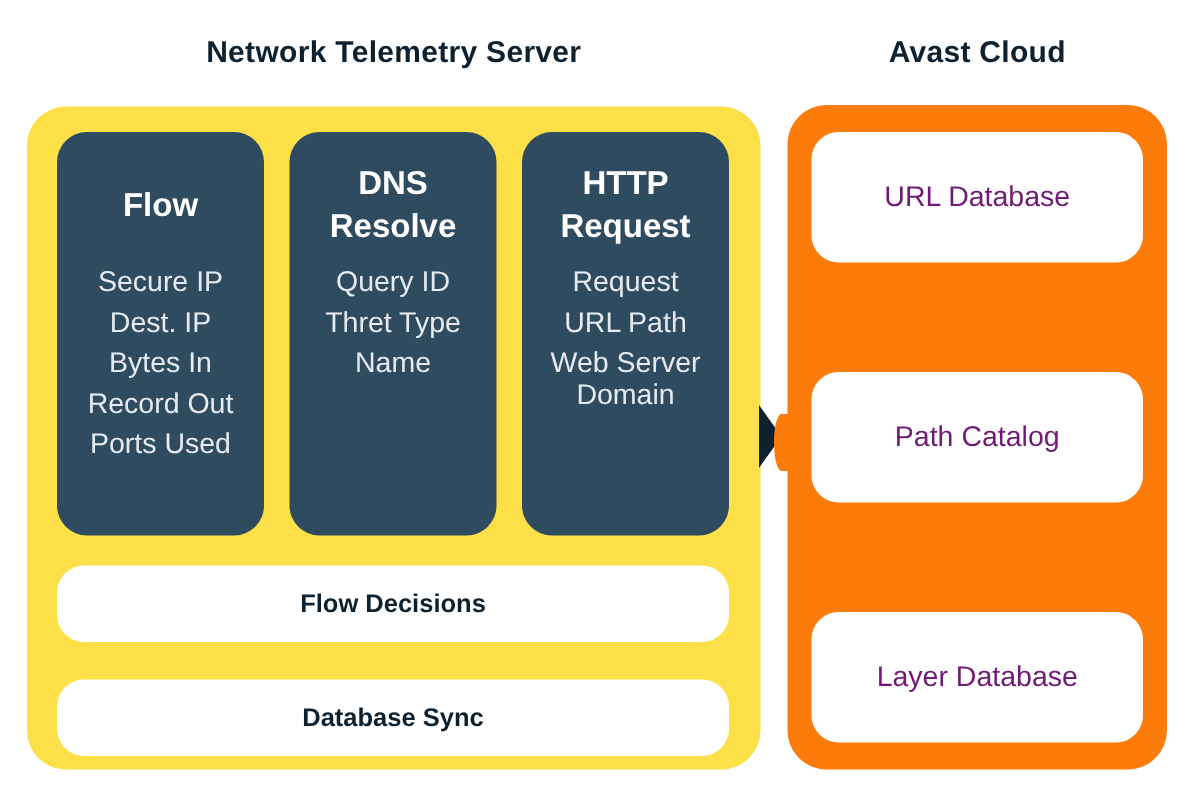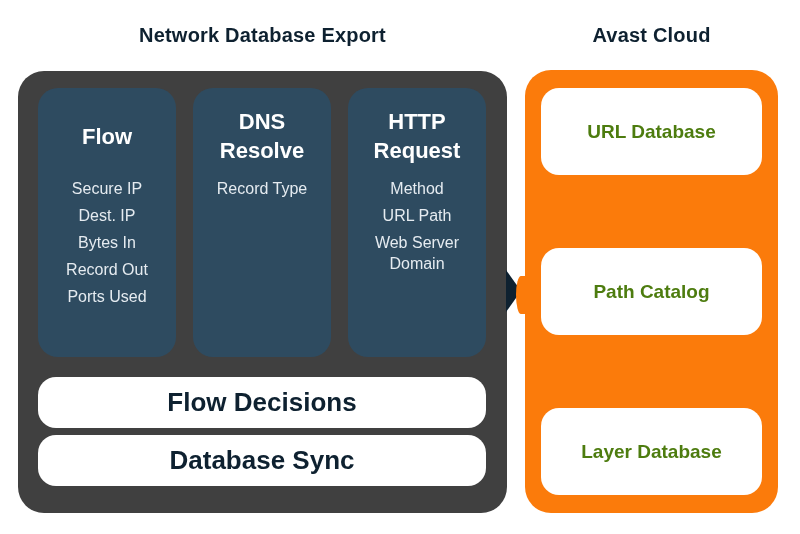--- a/index.html
+++ b/index.html
@@ -29,21 +29,21 @@
   .title-left { left: 18px; width: 489px; }
   .title-right { left: 525px; width: 253px; }
 
   
   .box-dark {
     position: absolute;
     left: 18px;
     top: 71px;
     width: 489px;
     height: 442px;
-    background: #404040;
+    background: #fde047;
     border-radius: 26px;
     box-sizing: border-box;
     padding: 17px 21px 19px 20px;
   }
   .columns {
     display: flex;
     gap: 17px;
     height: 269px;
     margin-bottom: 20px;
   }
@@ -61,37 +61,37 @@
     display: flex;
     align-items: center;
     justify-content: center;
     font-size: 22px;
     font-weight: bold;
     line-height: 1.3;
     margin: 0 auto 12px auto;
     max-width: 110px;
   }
   .panel-item {
-    font-size: 16px;
+    font-size: 19px;
     line-height: 21px;
     margin: 6px auto;
     max-width: 112px;
     color: #e5ebf0;
   }
   .bar {
     height: 51px;
     background: #ffffff;
     border-radius: 18px;
     display: flex;
     align-items: center;
     justify-content: center;
-    font-size: 26px;
+    font-size: 17px;
     font-weight: bold;
     color: #0e2130;
-    margin-bottom: 7px;
+    margin-bottom: 25px;
   }
   .bar:last-child { margin-bottom: 0; }
   .connector-triangle {
     position: absolute;
     left: 488px;
     top: 199px;
     width: 0;
     height: 0;
     border-top: 21px solid transparent;
     border-bottom: 21px solid transparent;
@@ -123,54 +123,56 @@
     border-radius: 50% 0 0 50%;
   }
   .card {
     height: 87px;
     background: #ffffff;
     border-radius: 18px;
     display: flex;
     align-items: center;
     justify-content: center;
     font-size: 19px;
-    font-weight: bold;
-    color: #4d7c0f;
+    font-weight: normal;
+    color: #701a75;
   }
 </style>
 </head>
 <body>
 
 <div class="stage">
 
-  <div class="diagram-title title-left">Network Database Export</div>
+  <div class="diagram-title title-left">Network Telemetry Server</div>
 
   <div class="diagram-title title-right">Avast Cloud</div>
 
   <div class="box-dark">
 
     <div class="columns">
 
       <div class="panel">
         <div class="panel-heading">Flow</div>
         <div class="panel-item">Secure IP</div>
         <div class="panel-item">Dest. IP</div>
         <div class="panel-item">Bytes In</div>
         <div class="panel-item">Record Out</div>
         <div class="panel-item">Ports Used</div>
       </div>
 
       <div class="panel">
         <div class="panel-heading">DNS Resolve</div>
-        <div class="panel-item">Record Type</div>
+        <div class="panel-item">Query ID</div>
+        <div class="panel-item">Thret Type</div>
+        <div class="panel-item">Name</div>
       </div>
 
       <div class="panel">
         <div class="panel-heading">HTTP Request</div>
-        <div class="panel-item">Method</div>
+        <div class="panel-item">Request</div>
         <div class="panel-item">URL Path</div>
         <div class="panel-item">Web Server Domain</div>
       </div>
 
     </div>
 
     <div class="bar">Flow Decisions</div>
     <div class="bar">Database Sync</div>
 
     <div class="connector-triangle"></div>

